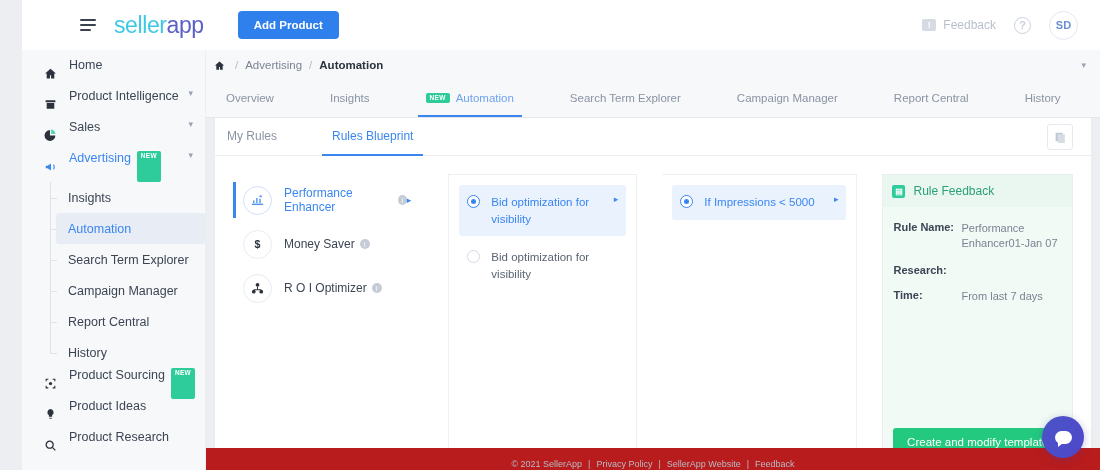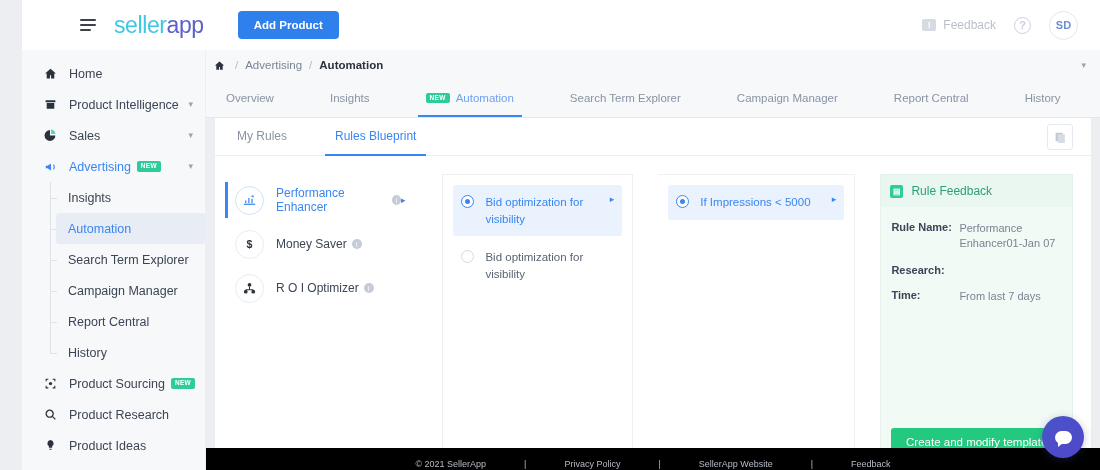--- a/index.html
+++ b/index.html
@@ -67,21 +67,21 @@
   }
 
   
   .sidebar {
     position: absolute; left: 22px; top: 50px; width: 184px; height: 420px;
     background: #f7f8fa;
     padding-top: 8px;
     border-right: 1px solid #eceef2;
   }
   .nav-item {
-    display: flex; align-items: center; height: 31px;
+    display: flex; height: 31px;
     padding: 0 12px 0 20px; cursor: pointer; position: relative;
     font-size: 12.5px; color: #3c4554;
   }
   .nav-item .ico {
     width: 17px; margin-right: 10px; display:flex; align-items:center; justify-content:center;
     color: #2b323d; flex: 0 0 17px;
   }
   .nav-item .lbl { white-space: nowrap; }
   .nav-item .chev {
     margin-left: auto; color: #9aa3b2; font-size: 9px; line-height: 1;
@@ -138,39 +138,39 @@
   .tab.active::after {
     content:""; position:absolute; left: -2px; right: -2px; bottom: 0; height: 2px; background: #3a86f0;
   }
   .tab .badge-new { margin-left: 0; margin-right: 6px; }
 
   .content-card {
     margin: 0 8px; background: #fff; height: 340px; position: relative;
     border: 1px solid #e9ecf1; border-top: none;
   }
   .subtabs {
-    height: 38px; display: flex; align-items: flex-end; padding-left: 22px;
-    border-bottom: 1px solid #eceef1; position: relative;
+    height: 38px; display: flex; align-items: flex-end; padding-left: 12px;
+    border-bottom: 1px solid #eceef1; position: relative; gap: 7px;
   }
   .subtab {
     position: relative; height: 38px; display:flex; align-items:center;
     font-size: 12px; color: #8a93a3; cursor: pointer; margin-right: 48px;
   }
   .subtab.active { color: #3a86f0; }
   .subtab.active::after {
     content:""; position:absolute; left:-10px; right:-10px; bottom:-1px; height:2px; background:#3a86f0;
   }
   .doc-btn {
     position: absolute; right: 18px; top: 6px; width: 26px; height: 26px;
     border: 1px solid #e6e9ef; border-radius: 3px; background: #fff;
     display:flex; align-items:center; justify-content:center; cursor: pointer;
   }
 
   
-  .builder { display: flex; padding: 18px 18px 0 10px; height: 300px; gap: 25px; }
+  .builder { display: flex; padding: 18px 18px 0 18px; height: 300px; gap: 25px; }
   .col-left { width: 212px; padding-top: 4px; }
   .rule-type {
     display:flex; align-items:center; height: 44px; padding-left: 10px;
     cursor: pointer; position: relative;
   }
   .rule-type.active::before {
     content:""; position:absolute; left:0; top: 4px; bottom: 4px; width: 3px; background:#3a86f0;
   }
   .rt-icon {
     width: 29px; height: 29px; border-radius: 50%; background: #fff;
@@ -232,23 +232,22 @@
   .pv-btn {
     margin: 2px 10px 0 10px; background: #23c97f; color: #fff; border: none;
     border-radius: 3px; height: 27px; font-size: 11.5px; cursor: pointer;
     font-family: "Liberation Sans", sans-serif;
   }
 
   
   .footer {
     position: absolute; left: 206px; bottom: 0; width: 894px; height: 22px;
     display:flex; align-items:flex-end; justify-content:center;
-    font-size: 9px; color: #b6bcc7; background: #000000;
+    font-size: 9px; color: #b6bcc7; background: #b91c1c;
     padding-bottom: 1px;
-    gap: 32px;
   }
   .footer span { cursor: pointer; }
   .footer .sep { margin: 0 6px; }
   .chat-fab {
     position: absolute; right: 16px; bottom: 12px; width: 42px; height: 42px;
     border-radius: 50%; background: linear-gradient(135deg,#4a55c8,#4f46c9);
     display:flex; align-items:center; justify-content:center; cursor: pointer;
     box-shadow: 0 2px 8px rgba(60,60,140,.3);
   }
   .bubble { width: 17px; height: 13px; background: #fff; border-radius: 7px; position: relative; }
@@ -353,35 +352,35 @@
             <path d="M3 3h5v2H5v3H3zM16 3h5v5h-2V5h-3zM3 16h2v3h3v2H3zM19 16h2v5h-5v-2h3z"></path>
             <circle cx="12" cy="12" r="3"></circle>
           </svg>
       </span>
       <span class="lbl">Product Sourcing</span>
       <span class="badge-new">NEW</span>
     </div>
 
     <div class="nav-item">
       <span class="ico">
+        <svg width="13" height="13" viewBox="0 0 24 24" fill="#2b323d">
+            <path d="M12 2a6 6 0 0 0-3 11v3h6v-3a6 6 0 0 0-3-11zm-2 16h4v2h-4z"></path>
+          </svg>
+      </span>
+      <span class="lbl">Product Ideas</span>
+    </div>
+
+    <div class="nav-item">
+      <span class="ico">
         <svg width="13" height="13" viewBox="0 0 24 24" fill="none" stroke="#2b323d" stroke-width="2.4">
             <circle cx="10.5" cy="10.5" r="6.5"></circle>
             <path d="M15.5 15.5 21 21"></path>
           </svg>
       </span>
       <span class="lbl">Product Research</span>
-    </div>
-
-    <div class="nav-item">
-      <span class="ico">
-        <svg width="13" height="13" viewBox="0 0 24 24" fill="#2b323d">
-            <path d="M12 2a6 6 0 0 0-3 11v3h6v-3a6 6 0 0 0-3-11zm-2 16h4v2h-4z"></path>
-          </svg>
-      </span>
-      <span class="lbl">Product Ideas</span>
     </div>
   </div>
 
   <div class="main">
 
     <div class="breadcrumb-bar">
       <span class="bc-home">
         <svg width="11" height="11" viewBox="0 0 24 24" fill="#2b323d">
             <path d="M12 3 2 12h3v9h6v-6h2v6h6v-9h3z"></path>
           </svg>

